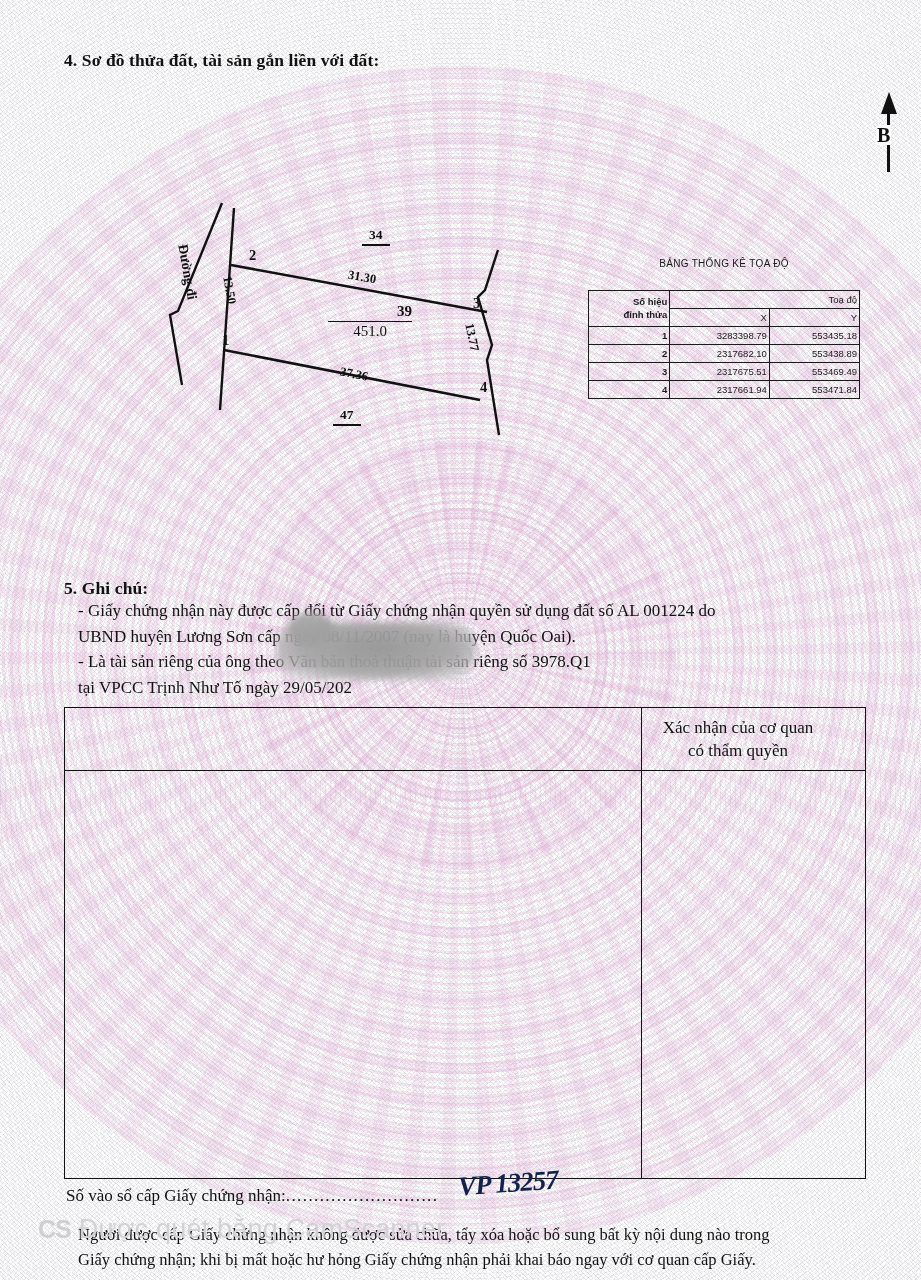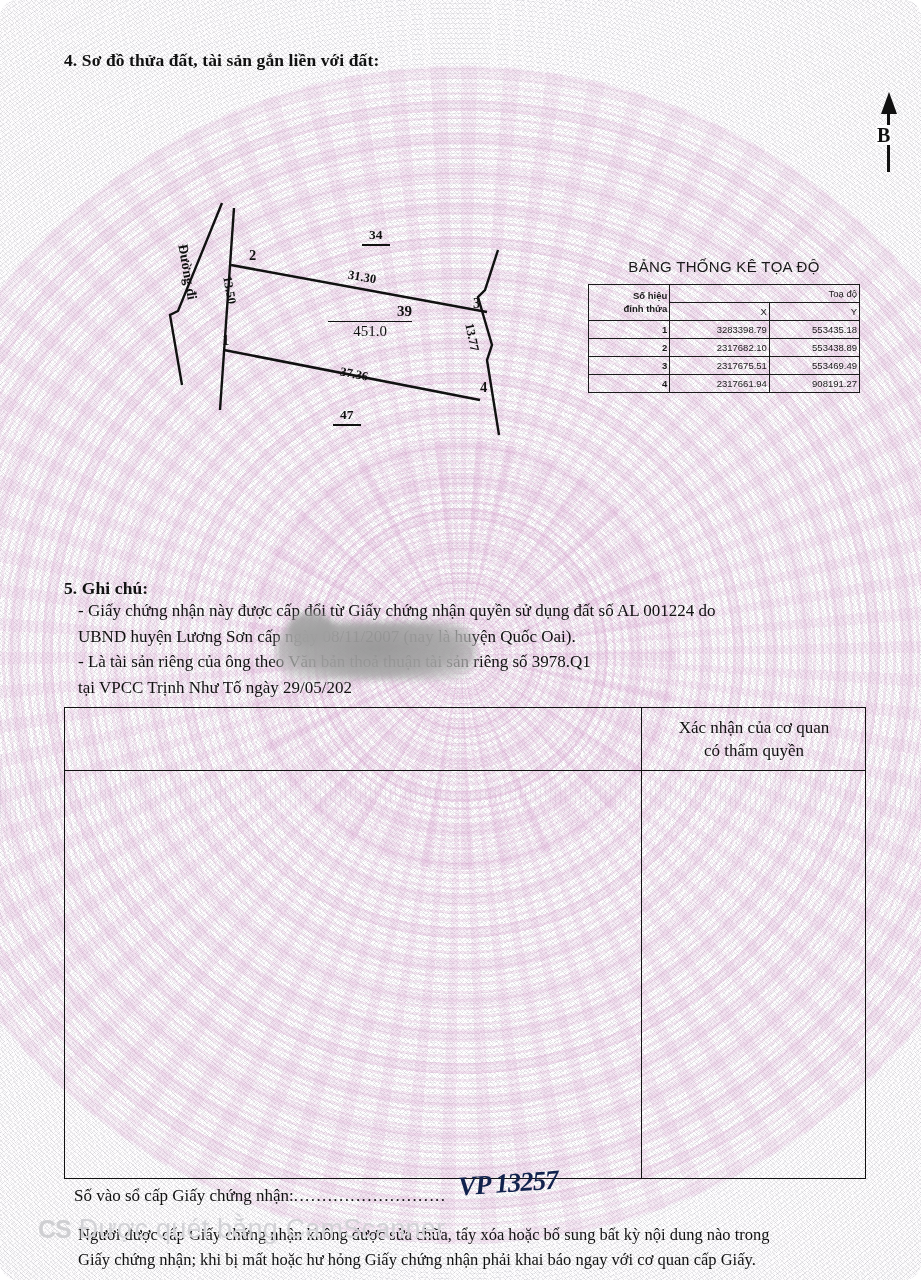--- a/index.html
+++ b/index.html
@@ -8,21 +8,20 @@
     background: #ffffff;
   }
   #page {
     position: relative;
     width: 921px;
     height: 1280px;
     overflow: hidden;
     background: #fdfcfd;
     font-family: "Liberation Serif", serif;
     color: #111111;
-    border-radius: 17px;
   }
 
   
   .bg-layer {
     position: absolute;
     inset: 0;
     pointer-events: none;
   }
   .bg-moire {
     background-image:
@@ -125,23 +124,23 @@
               border-bottom: 1.6px solid #111; padding-bottom: 1px; }
   .plot-area { font-size: 15px; text-align: center; padding-top: 1px; }
   .neighbor-label { font-size: 13.5px; font-weight: bold;
                     border-bottom: 2px solid #111; padding: 0 7px 1px 7px; }
 
   
   #coord-table-wrap { position: absolute; left: 588px; top: 258px; width: 272px; }
   #coord-title {
     text-align: center;
     font-family: "Liberation Sans", sans-serif;
-    font-size: 15px;
+    font-size: 10px;
     letter-spacing: .3px;
-    margin-bottom: 9px;
+    margin-bottom: 21px;
     color: #1a1a1a;
   }
   #coord-table {
     border-collapse: collapse;
     width: 100%;
     font-family: "Liberation Sans", sans-serif;
     font-size: 9.5px;
     color: #1a1a1a;
   }
   #coord-table th, #coord-table td {
@@ -206,25 +205,25 @@
   }
   .changes-col-head {
     position: absolute;
     text-align: center;
     font-size: 17px;
     line-height: 23px;
     top: 50%;
     transform: translateY(-50%);
   }
   #changes-head-content { left: 0; width: 576px; }
-  #changes-head-confirm { left: 576px; width: 226px; text-align: center; }
+  #changes-head-confirm { left: 560px; width: 226px; text-align: center; }
 
   
   #reg-line {
-    position: absolute; left: 74px; top: 1186px;
+    position: absolute; left: 66px; top: 1186px;
     font-size: 17px; white-space: nowrap;
   }
   .dotted { letter-spacing: 1.4px; }
   #handwritten-number {
     position: absolute; left: 458px; top: 1168px;
     font-family: "Liberation Serif", serif;
     font-size: 27px;
     font-style: italic;
     font-weight: bold;
     color: #11224d;
@@ -347,21 +346,21 @@
             <td>553438.89</td>
           </tr>
           <tr>
             <td class="idx">3</td>
             <td>2317675.51</td>
             <td>553469.49</td>
           </tr>
           <tr>
             <td class="idx">4</td>
             <td>2317661.94</td>
-            <td>908191.27</td>
+            <td>553471.84</td>
           </tr>
         </tbody>
       </table>
     </div>
 
     <div class="heading" id="sec5-heading">5. Ghi chú:</div>
     <div id="notes-block">
       <div class="note-line">- Giấy chứng nhận này được cấp đổi từ Giấy chứng nhận quyền sử dụng đất số AL 001224 do</div>
       <div class="note-line">UBND huyện Lương Sơn cấp ngày 08/11/2007 (nay là huyện Quốc Oai).</div>
       <div class="note-line">- Là tài sản riêng của ông                          theo Văn bản thoả thuận tài sản riêng số 3978.Q1</div>

